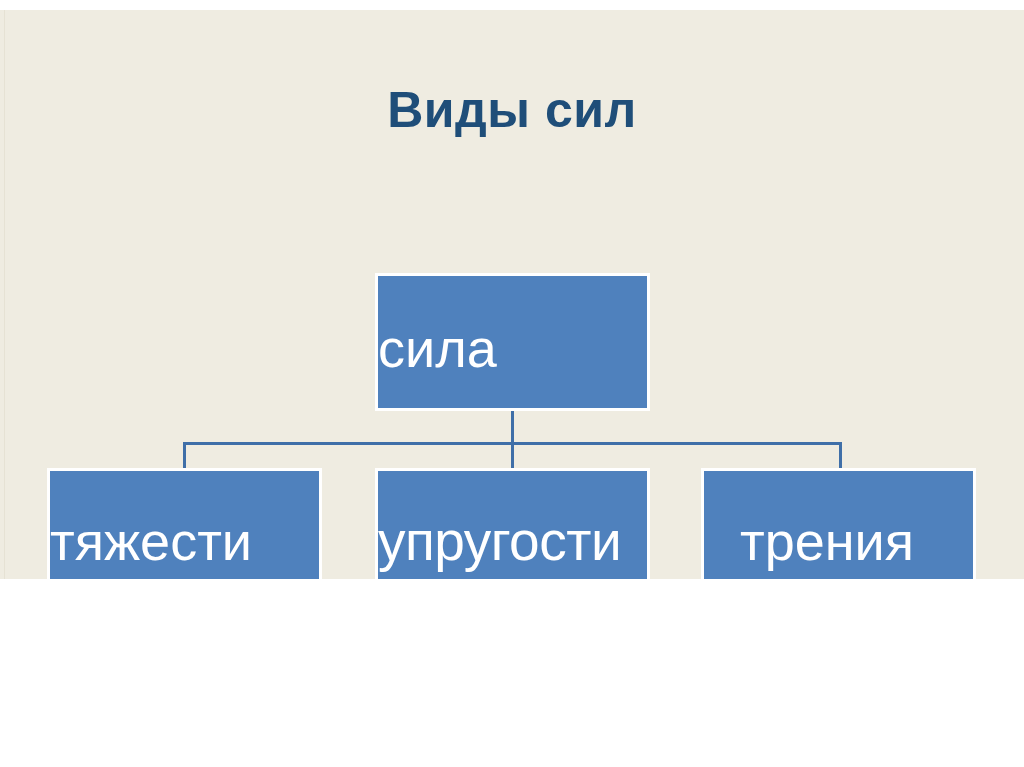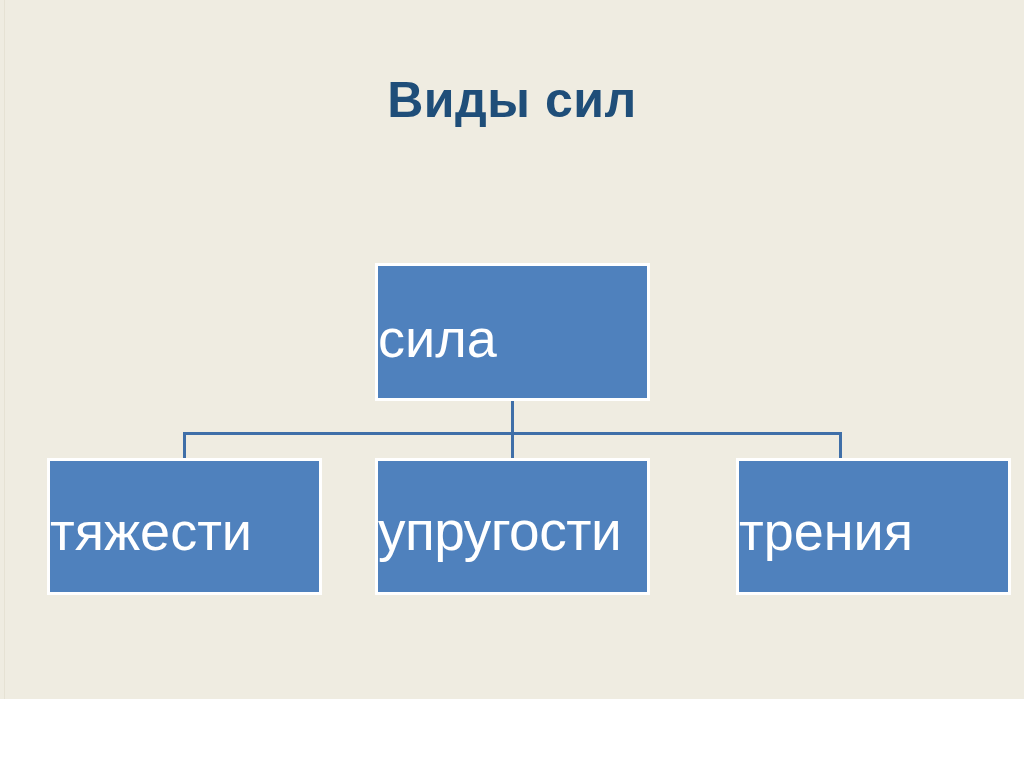--- a/index.html
+++ b/index.html
@@ -6,23 +6,24 @@
     margin: 0;
     padding: 0;
     background: #ffffff;
   }
   body {
     font-family: "Liberation Sans", sans-serif;
   }
   #slide {
     position: relative;
     width: 1024px;
-    height: 699px;
+    height: 569px;
     background: #efece1;
     overflow: hidden;
+    margin-top: 10px;
   }
   
   #left-rule {
     position: absolute;
     left: 4px;
     top: 0;
     width: 1px;
     height: 767px;
     background: #e6e2d4;
   }
@@ -79,24 +80,25 @@
     width: 275px;
     height: 137px;
   }
   #node-elastic {
     left: 375px;
     top: 458px;
     width: 275px;
     height: 137px;
   }
   #node-friction {
-    left: 736px;
+    left: 701px;
     top: 458px;
     width: 275px;
     height: 137px;
+    padding-left: 36px;
   }
   #node-gravity .node-label,
   #node-elastic .node-label,
   #node-friction .node-label {
     position: relative;
     top: 4px;
   }
   #node-elastic .node-label {
     font-size: 55px;
     letter-spacing: -0.5px;

